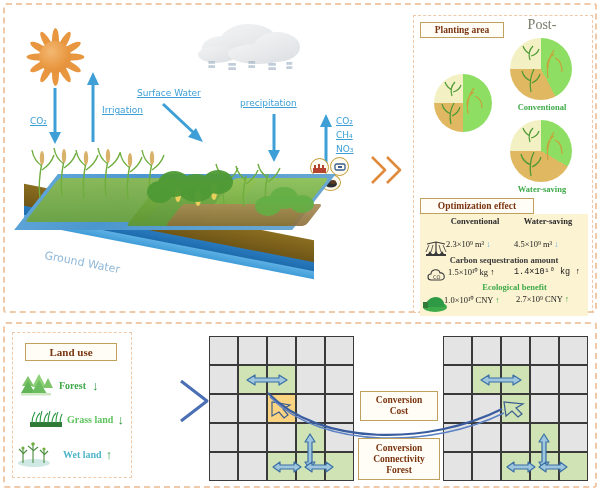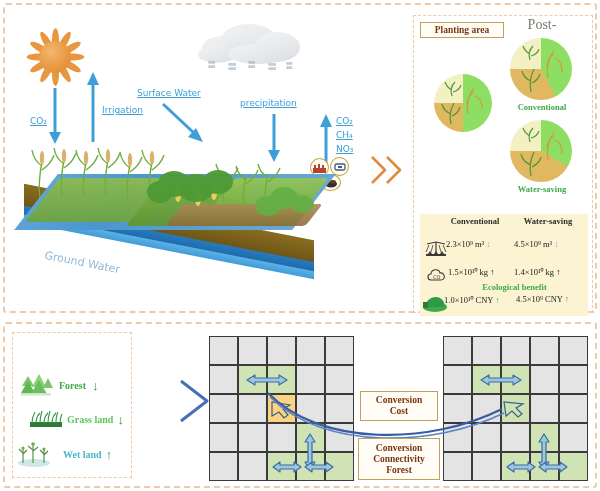--- a/index.html
+++ b/index.html
@@ -348,20 +348,21 @@
     </svg>
     <svg style="position:absolute;left:10px;top:6px;" width="20" height="18">
       <path d="M10 16 C8 10 10 5 13 2 M10 10 C6 8 4 5 3 2 M11 12 C15 11 18 8 19 5" stroke="#4e9a35" stroke-width="1.2" fill="none"></path>
     </svg>
     <svg style="position:absolute;left:8px;top:28px;" width="26" height="30">
       <path d="M13 28 C11 18 13 10 16 4 M13 17 C8 15 4 11 3 6 M14 19 C18 17 22 13 23 9" stroke="#4e9a35" stroke-width="1.3" fill="none"></path>
     </svg>
   </div>
   <div class="pie-cap" style="left:92px;top:168px;width:72px;">Water-saving</div>
 
+  <div class="ttl-box" style="left:6px;top:182px;width:114px;height:16px;font-size:9.5px;">Optimization effect</div>
 
   <div id="opt-body">
     <div class="opt-colhdr" style="left:22px;top:2px;width:66px;">Conventional</div>
     <div class="opt-colhdr" style="left:92px;top:2px;width:72px;">Water-saving</div>
 
     <svg style="position:absolute;left:4px;top:24px;" width="24" height="22">
       <line x1="12" y1="4" x2="12" y2="14" stroke="#3a3a3a" stroke-width="1.2"></line>
       <path d="M3 6 L12 4 L21 6" stroke="#3a3a3a" stroke-width="1.2" fill="none"></path>
       <g stroke="#3a3a3a" stroke-width="0.8">
         <line x1="5" y1="7" x2="2" y2="14"></line>
@@ -374,53 +375,55 @@
     </svg>
     <div class="opt-val" style="left:26px;top:25px;">
       <span>2.3×10⁹ m³</span>
       <span class="dn">↓</span>
     </div>
     <div class="opt-val" style="left:94px;top:25px;">
       <span>4.5×10⁹ m³</span>
       <span class="dn">↓</span>
     </div>
 
+    <div class="opt-section" style="top:41px;color:#3a3a3a;">Carbon sequestration amount</div>
     <svg style="position:absolute;left:6px;top:52px;" width="22" height="18">
       <path d="M5 14 C1 14 1 8 5 8 C5 3 13 2 14 7 C19 6 20 14 15 14 Z" fill="none" stroke="#3a3a3a" stroke-width="1.1"></path>
       <text x="7" y="13" font-size="5" fill="#3a3a3a" font-family="DejaVu Sans, sans-serif">CO</text>
     </svg>
     <div class="opt-val" style="left:28px;top:52px;">
       <span>1.5×10¹⁰ kg</span>
       <span class="up">↑</span>
     </div>
-    <div class="opt-val" style="left:94px;top:52px;">
+    <div class="opt-val" style="left:94px;top:52px;font-family:Liberation Mono, monospace;">
       <span>1.4×10¹⁰ kg</span>
       <span class="up">↑</span>
     </div>
 
     <div class="opt-section" style="top:68px;color:#3faa4a;padding-left:21px;">Ecological benefit</div>
     <svg style="position:absolute;left:2px;top:79px;" width="24" height="18">
       <ellipse cx="13" cy="14" rx="12" ry="5" fill="#3faa4a"></ellipse>
       <path d="M3 14 C4 6 12 2 18 5 C22 7 23 12 22 14 Z" fill="#2f9a46"></path>
       <rect x="1" y="9" width="5" height="6" fill="#2f7a36"></rect>
     </svg>
     <div class="opt-val" style="left:24px;top:80px;">
       <span>1.0×10¹⁰ CNY</span>
       <span class="upg">↑</span>
     </div>
     <div class="opt-val" style="left:96px;top:80px;">
-      <span>4.5×10⁹ CNY</span>
+      <span>2.7×10⁹ CNY</span>
       <span class="upg">↑</span>
     </div>
   </div>
 </div>
 
 <div class="panel" id="panel-bottom"></div>
 
 <div id="legend-box">
+  <div class="ttl-box" style="left:12px;top:10px;width:92px;height:18px;font-size:11px;">Land use</div>
 
   <div class="leg-row" style="left:6px;top:40px;">
     <svg width="34" height="24">
       <polygon points="9,3 15,13 3,13" fill="#7dc46a"></polygon>
         <polygon points="9,8 16,20 2,20" fill="#62b557"></polygon>
       <polygon points="20,1 27,14 13,14" fill="#8ed178"></polygon>
         <polygon points="20,7 28,21 12,21" fill="#6bbd5f"></polygon>
       <polygon points="29,5 34,15 24,15" fill="#7dc46a"></polygon>
         <rect x="2" y="20" width="30" height="2.5" fill="#cfe8c4"></rect>
     </svg>

